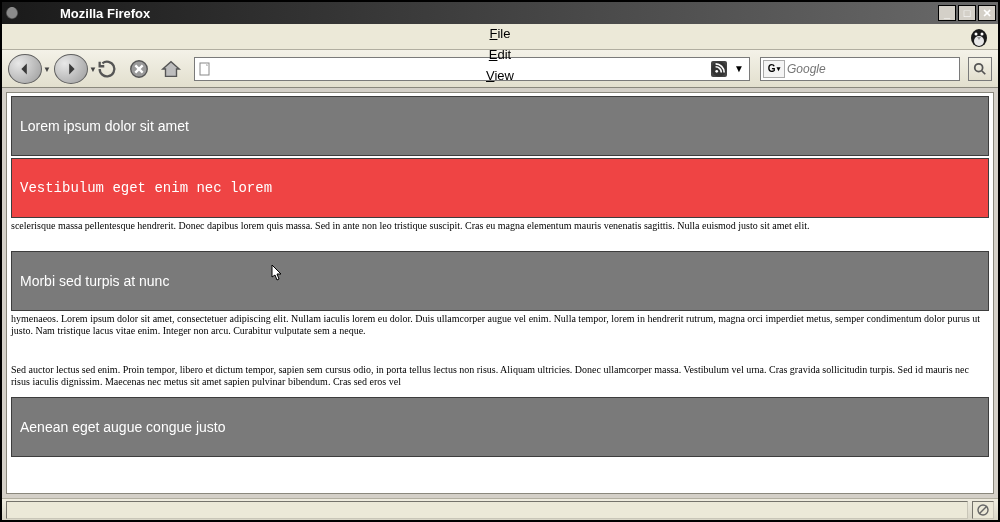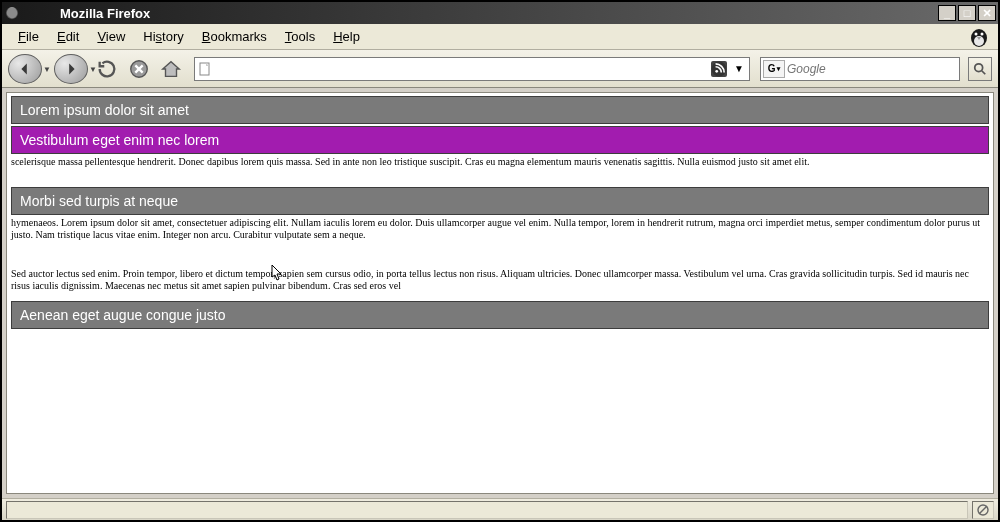--- a/index.html
+++ b/index.html
@@ -9,21 +9,21 @@
   .window { width: 1000px; height: 522px; border: 2px solid #000; background: #d4d0c8; position: relative; display: flex; flex-direction: column; }
   
   .titlebar { height: 22px; background: linear-gradient(90deg, #1a1a1a 0%, #6a6a6a 100%); display: flex; align-items: center; padding: 0 2px; color: #fff; font-size: 13px; font-weight: bold; }
   .titlebar .app-icon { width: 16px; height: 16px; margin-right: 4px; display: inline-flex; align-items: center; justify-content: center; }
   .titlebar .app-icon svg { width: 14px; height: 14px; }
   .titlebar .title-text { flex: 1; padding-left: 36px; }
   .win-btns { display: flex; gap: 2px; }
   .win-btn { width: 18px; height: 16px; background: #d4d0c8; border: 1px solid #000; display: flex; align-items: center; justify-content: center; font-size: 11px; font-weight: bold; cursor: default; }
   .win-btn span { pointer-events: none; }
   
-  .menubar { height: 26px; background: #ece9d8; display: flex; align-items: center; padding: 0 8px; font-size: 13px; gap: 2px; border-bottom: 1px solid #b1aea0; position: relative; }
+  .menubar { height: 26px; background: #ece9d8; display: flex; align-items: center; padding: 0 8px; font-size: 13px; gap: 2px; border-bottom: 1px solid #b1aea0; position: relative; flex-direction: column; }
   .menubar .menu-item { padding: 2px 8px; cursor: default; }
   .menubar .menu-item .ul { text-decoration: underline; }
   .menubar .penguin { position: absolute; right: 6px; top: 0; width: 26px; height: 24px; }
   .menubar .penguin svg { width: 26px; height: 24px; }
   
   .toolbar { height: 38px; background: linear-gradient(#f4f2e8, #e2dfce); display: flex; align-items: center; padding: 0 6px; gap: 6px; border-bottom: 1px solid #8a887d; }
   .nav-btn { width: 34px; height: 30px; border-radius: 50%; background: radial-gradient(circle at 30% 30%, #e8e8e8, #9a9a9a); border: 1px solid #5f5f5f; display: flex; align-items: center; justify-content: center; cursor: default; position: relative; }
   .nav-btn svg { width: 18px; height: 18px; fill: #3a3a3a; }
   .nav-btn .dd { position: absolute; right: -10px; top: 10px; font-size: 8px; color: #444; }
   .nav-group { display: flex; align-items: center; gap: 12px; }
@@ -41,22 +41,22 @@
   .search-bar { width: 200px; height: 24px; background: #fff; border: 1px solid #7a7a7a; display: flex; align-items: center; padding: 0 2px; }
   .search-bar .engine { width: 22px; height: 18px; border: 1px solid #aaa; display: flex; align-items: center; justify-content: center; font-size: 10px; font-weight: bold; background: #f4f4f4; margin-right: 2px; }
   .search-bar .engine::after { content: "▾"; font-size: 7px; margin-left: 1px; }
   .search-bar input { flex: 1; border: none; outline: none; font-size: 12px; font-style: italic; color: #c2410c; height: 20px; }
   .search-go { width: 24px; height: 24px; border: 1px solid #7a7a7a; background: linear-gradient(#f4f2e8, #e2dfce); display: flex; align-items: center; justify-content: center; cursor: default; margin-left: 2px; }
   .search-go svg { width: 14px; height: 14px; }
   
   
   .content { flex: 1; background: #fff; margin: 4px; border: 1px solid #8a887d; padding: 3px 4px 0 4px; font-family: "Times New Roman", serif; font-size: 14px; color: #000; overflow: hidden; position: relative; }
   
-  .accordion-header { background: #7a7a7a; color: #fff; font-family: Arial, sans-serif; font-size: 14px; padding: 5px 8px; border: 1px solid #3d3d3d; margin-bottom: 2px; cursor: default; }
-  .accordion-header.level2 { background: #a21caf; }
+  .accordion-header { background: #7a7a7a; color: #fff; font-family: Arial, sans-serif; font-size: 14px; padding: 21px 8px; border: 1px solid #3d3d3d; margin-bottom: 2px; cursor: default; }
+  .accordion-header.level2 { background: #ef4444; font-family: Liberation Mono, monospace; }
   .body-text { font-size: 10px; line-height: 1.25; margin: 2px 0 18px 0; }
   
   .cursor-overlay { position: absolute; pointer-events: none; }
   .cursor-overlay svg { width: 18px; height: 22px; }
   
   
   .statusbar { height: 22px; background: linear-gradient(#f0ede0, #d9d6c7); border-top: 1px solid #b1aea0; display: flex; align-items: center; padding: 0 4px; gap: 4px; }
   .status-section { flex: 1; height: 18px; border: 1px inset #c9c6b8; background: #ece9d8; }
   .status-small { width: 22px; height: 18px; border: 1px inset #c9c6b8; background: #ece9d8; display: flex; align-items: center; justify-content: center; }
   .status-small svg { width: 12px; height: 12px; fill: #5a5a5a; }
@@ -168,21 +168,21 @@
           <line x1="10" y1="10" x2="14" y2="14"></line>
         </svg>
     </div>
   </div>
 
   <div class="content">
     <div class="accordion-header">Lorem ipsum dolor sit amet</div>
     <div class="accordion-header level2">Vestibulum eget enim nec lorem</div>
     <div class="body-text">scelerisque massa pellentesque hendrerit. Donec dapibus lorem quis massa. Sed in ante non leo tristique suscipit. Cras eu magna elementum mauris venenatis sagittis. Nulla euismod justo sit amet elit.</div>
 
-    <div class="accordion-header">Morbi sed turpis at neque</div>
+    <div class="accordion-header">Morbi sed turpis at nunc</div>
     <div class="body-text" style="margin-bottom:26px">hymenaeos. Lorem ipsum dolor sit amet, consectetuer adipiscing elit. Nullam iaculis lorem eu dolor. Duis ullamcorper augue vel enim. Nulla tempor, lorem in hendrerit rutrum, magna orci imperdiet metus, semper condimentum dolor purus ut justo. Nam tristique lacus vitae enim. Integer non arcu. Curabitur vulputate sem a neque.</div>
 
     <div class="body-text" style="margin-bottom:8px">Sed auctor lectus sed enim. Proin tempor, libero et dictum tempor, sapien sem cursus odio, in porta tellus lectus non risus. Aliquam ultricies. Donec ullamcorper massa. Vestibulum vel urna. Cras gravida sollicitudin turpis. Sed id mauris nec risus iaculis dignissim. Maecenas nec metus sit amet sapien pulvinar bibendum. Cras sed eros vel</div>
     <div class="accordion-header">Aenean eget augue congue justo</div>
 
     <span class="cursor-overlay" style="left:259px; top:170px;">
       <svg viewBox="0 0 18 22">
           <path d="M6 2 L6 14 L9 12 L11 17 L13 16 L11 11 L15 11 Z" fill="#fff" stroke="#000" stroke-width="1"></path>
         </svg>
     </span>

